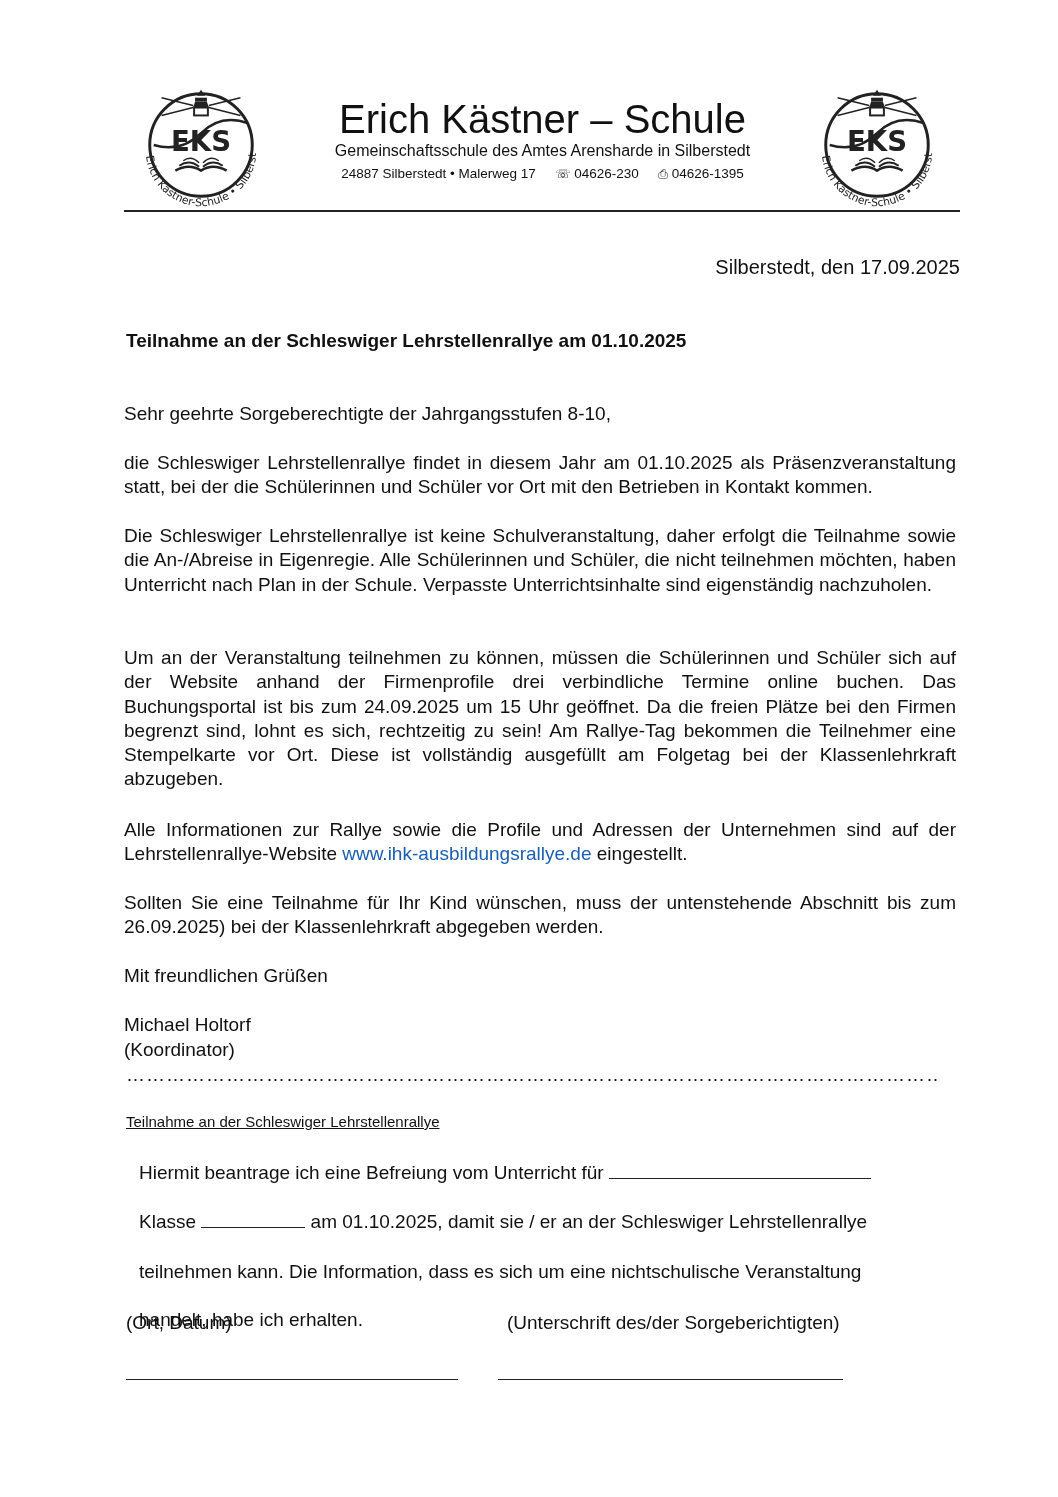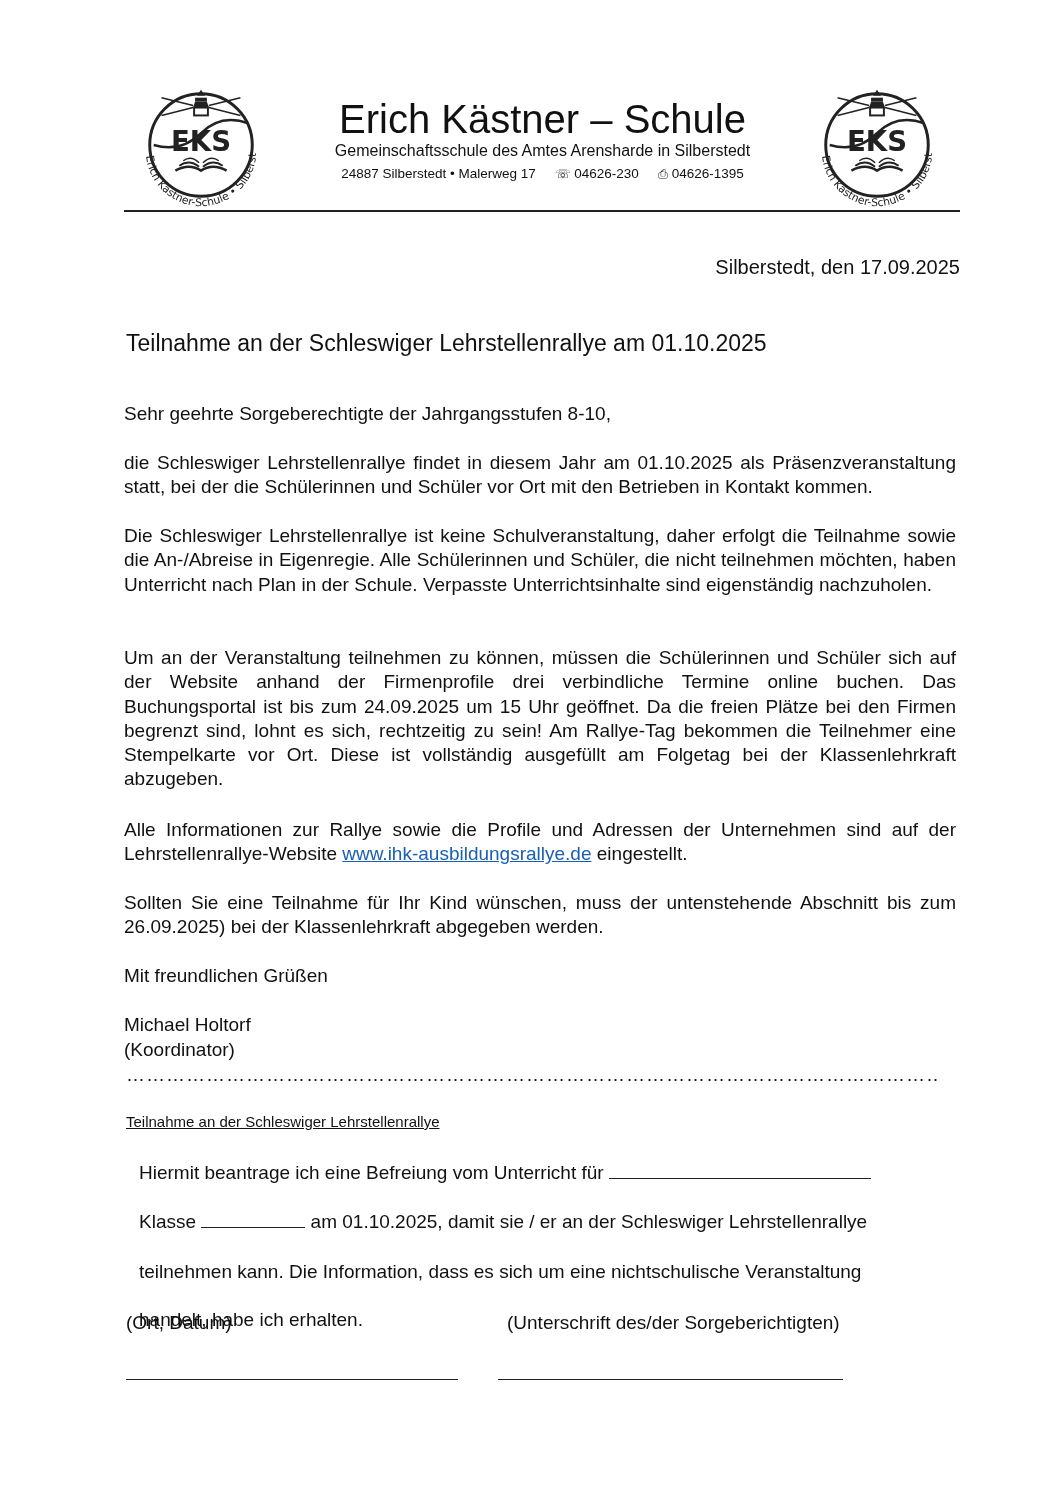--- a/index.html
+++ b/index.html
@@ -3,24 +3,24 @@
 <meta charset="utf-8">
 <style>
   html, body { margin:0; padding:0; background:#ffffff; }
   body { width:1058px; height:1497px; position:relative; font-family:"Liberation Sans", sans-serif; color:#111; overflow:hidden; }
   .logo { position:absolute; width:138px; height:138px; }
   .school-name { position:absolute; left:250px; top:97px; width:585px; text-align:center; font-size:40px; color:#111; }
   .subline { position:absolute; left:250px; top:142px; width:585px; text-align:center; font-size:16px; }
   .contact { position:absolute; left:250px; top:166px; width:585px; text-align:center; font-size:13.5px; }
   .header-rule { position:absolute; left:124px; top:210px; width:836px; height:2px; background:#222; }
   .date-line { position:absolute; right:98px; top:256px; font-size:20px; }
-  .subject { position:absolute; left:126px; top:330px; font-size:23px; font-weight:normal; }
+  .subject { position:absolute; left:126px; top:330px; font-size:19px; font-weight:bold; }
   .text { position:absolute; left:124px; width:832px; font-size:19px; line-height:24.3px; }
   .justify { text-align:justify; text-align-last:left; }
-  .link { color:#1a5fb4; text-decoration:underline; }
+  .link { color:#1a5fb4; }
   .dots { position:absolute; left:126px; top:1069px; width:812px; height:12px; overflow:hidden; font-size:19px; letter-spacing:1px; white-space:nowrap; line-height:12px; }
   .form-title { position:absolute; left:126px; top:1113px; font-size:15px; text-decoration:underline; }
   .form-line { position:absolute; left:126px; font-size:19px; white-space:nowrap;margin-left:13px; }
   .blank { display:inline-block; border-bottom:1px solid #222; height:16px; vertical-align:baseline; }
   .sig-line { position:absolute; top:1379px; height:1px; background:#222; }
   .sig-label { position:absolute; top:1312px; font-size:19px; }
 </style>
 </head>
 <body>
 

